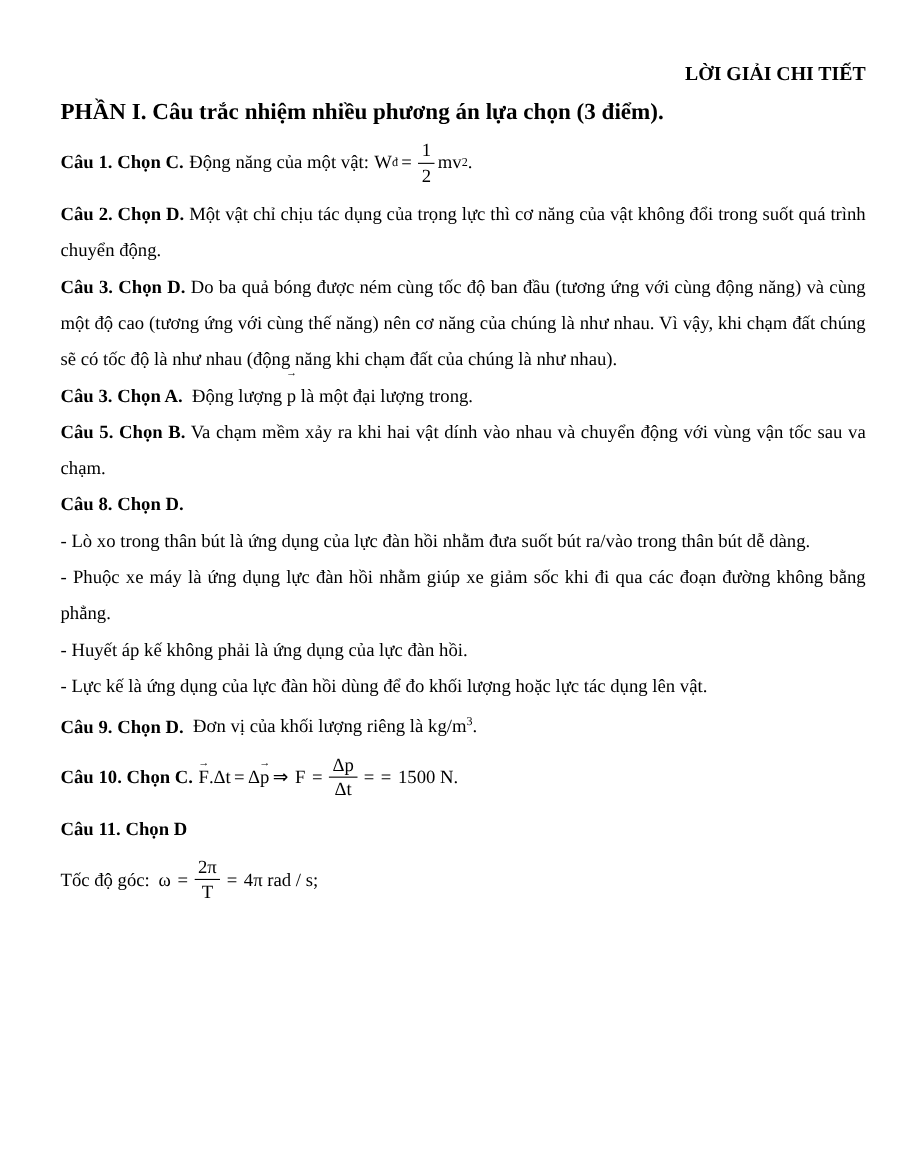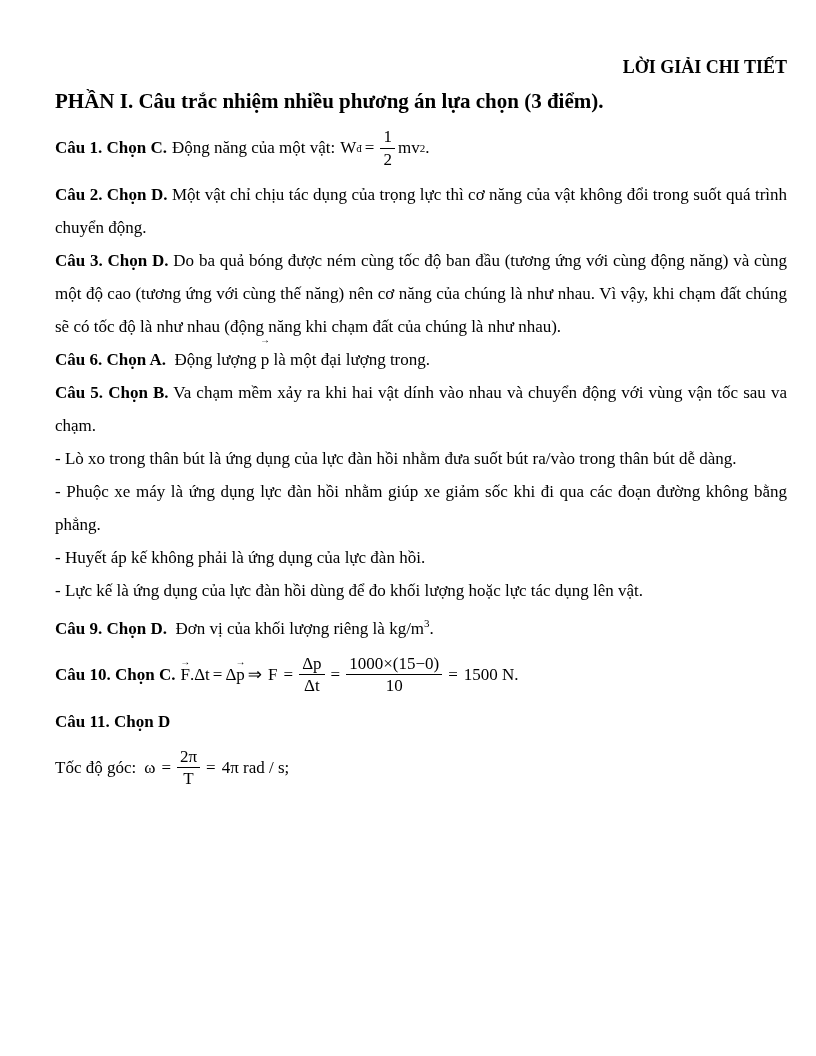--- a/index.html
+++ b/index.html
@@ -90,26 +90,27 @@
         <span class="tight">mv</span>
         <sup class="fsup tight">2</sup>
         <span class="tight">.</span>
       </span>
   </div>
 
   <p class="para"><b>Câu 2. Chọn D.</b> <span>Một vật chỉ chịu tác dụng của trọng lực thì cơ năng của vật không đổi trong suốt quá trình chuyển động.</span></p>
 
   <p class="para"><b>Câu 3. Chọn D.</b> <span>Do ba quả bóng được ném cùng tốc độ ban đầu (tương ứng với cùng động năng) và cùng một độ cao (tương ứng với cùng thế năng) nên cơ năng của chúng là như nhau. Vì vậy, khi chạm đất chúng sẽ có tốc độ là như nhau (động năng khi chạm đất của chúng là như nhau).</span></p>
 
-  <p class="para"><b>Câu 6. Chọn A.</b>&nbsp; <span>Động lượng</span> <span class="vec">p</span> <span>là một đại lượng trong.</span></p>
+  <p class="para"><b>Câu 3. Chọn A.</b>&nbsp; <span>Động lượng</span> <span class="vec">p</span> <span>là một đại lượng trong.</span></p>
 
   <p class="para"><b>Câu 5. Chọn B.</b> <span>Va chạm mềm xảy ra khi hai vật dính vào nhau và chuyển động với vùng vận tốc sau va chạm.</span></p>
 
 
 
+  <p class="para"><b>Câu 8. Chọn D.</b></p>
   <p class="para">- Lò xo trong thân bút là ứng dụng của lực đàn hồi nhằm đưa suốt bút ra/vào trong thân bút dễ dàng.</p>
   <p class="para">- Phuộc xe máy là ứng dụng lực đàn hồi nhằm giúp xe giảm sốc khi đi qua các đoạn đường không bằng phẳng.</p>
   <p class="para">- Huyết áp kế không phải là ứng dụng của lực đàn hồi.</p>
   <p class="para">- Lực kế là ứng dụng của lực đàn hồi dùng để đo khối lượng hoặc lực tác dụng lên vật.</p>
 
   <p class="para"><b>Câu 9. Chọn D.</b>&nbsp; <span>Đơn vị của khối lượng riêng là kg/m</span><sup class="fsup">3</sup><span>.</span></p>
 
   <div class="formula-para">
     <b>Câu 10. Chọn C.</b>
     <span class="math">
@@ -119,24 +120,20 @@
         <span class="tight">Δ</span>
         <span class="vec tight">p</span>
         <span>⇒</span>
         <span>F</span>
         <span>=</span>
         <span class="frac">
           <span class="num">Δp</span>
           <span class="den">Δt</span>
         </span>
         <span>=</span>
-        <span class="frac">
-          <span class="num">1000×(15−0)</span>
-          <span class="den">10</span>
-        </span>
         <span>=</span>
         <span>1500 N.</span>
       </span>
   </div>
 
   <p class="para"><b>Câu 11. Chọn D</b></p>
   <div class="formula-para">
     <span>Tốc độ góc:</span>
     <span class="math">
         <span>ω</span>

